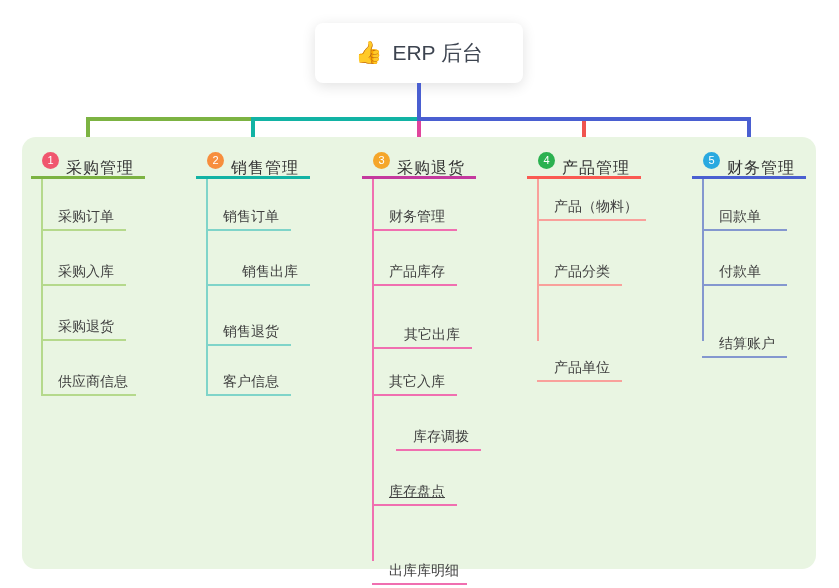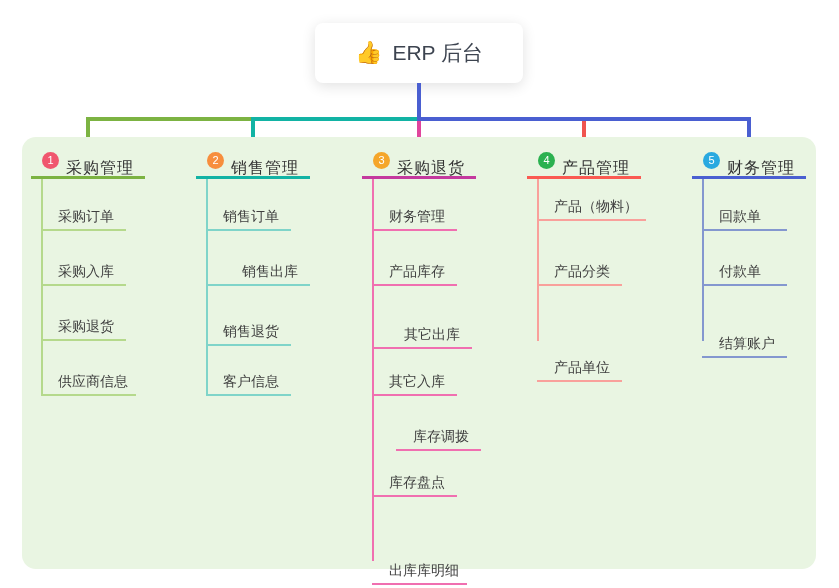--- a/index.html
+++ b/index.html
@@ -99,21 +99,21 @@
           <span class="badge" style="background: rgb(245, 166, 42);">3</span>
           <span class="branch-label">采购退货</span>
         </div>
         <div class="branch-underline" style="background: rgb(196, 57, 158);"></div>
         <div class="trunk" style="background: rgb(240, 111, 176); height: 382px;"></div>
         <div class="child" style="top: 59px; border-bottom-color: rgb(240, 111, 176); min-width: 60px;">财务管理</div>
         <div class="child" style="top: 114px; border-bottom-color: rgb(240, 111, 176); min-width: 60px;">产品库存</div>
         <div class="child" style="top: 177px; border-bottom-color: rgb(240, 111, 176); min-width: 60px; padding-left: 32px;">其它出库</div>
         <div class="child" style="top: 224px; border-bottom-color: rgb(240, 111, 176); min-width: 60px;">其它入库</div>
         <div class="child" style="top: 279px; border-bottom-color: rgb(240, 111, 176); min-width: 60px; margin-left: 24px;">库存调拨</div>
-        <div class="child" style="top: 325px; border-bottom-color: rgb(240, 111, 176); min-width: 60px;">库存盘点</div>
+        <div class="child" style="top: 334px; border-bottom-color: rgb(240, 111, 176); min-width: 60px; text-decoration: underline;">库存盘点</div>
         <div class="child" style="top: 389px; border-bottom-color: rgb(240, 111, 176); min-width: 60px; margin-top: 24px;">出库库明细</div>
       </div>
       <div class="branch" style="left: 527px;">
         <div class="branch-header">
           <span class="badge" style="background: rgb(43, 177, 80);">4</span>
           <span class="branch-label">产品管理</span>
         </div>
         <div class="branch-underline" style="background: rgb(250, 90, 82);"></div>
         <div class="trunk" style="background: rgb(249, 160, 155); height: 162px;"></div>
         <div class="child" style="top: 49px; border-bottom-color: rgb(249, 160, 155); min-width: 60px;">产品（物料）</div>

